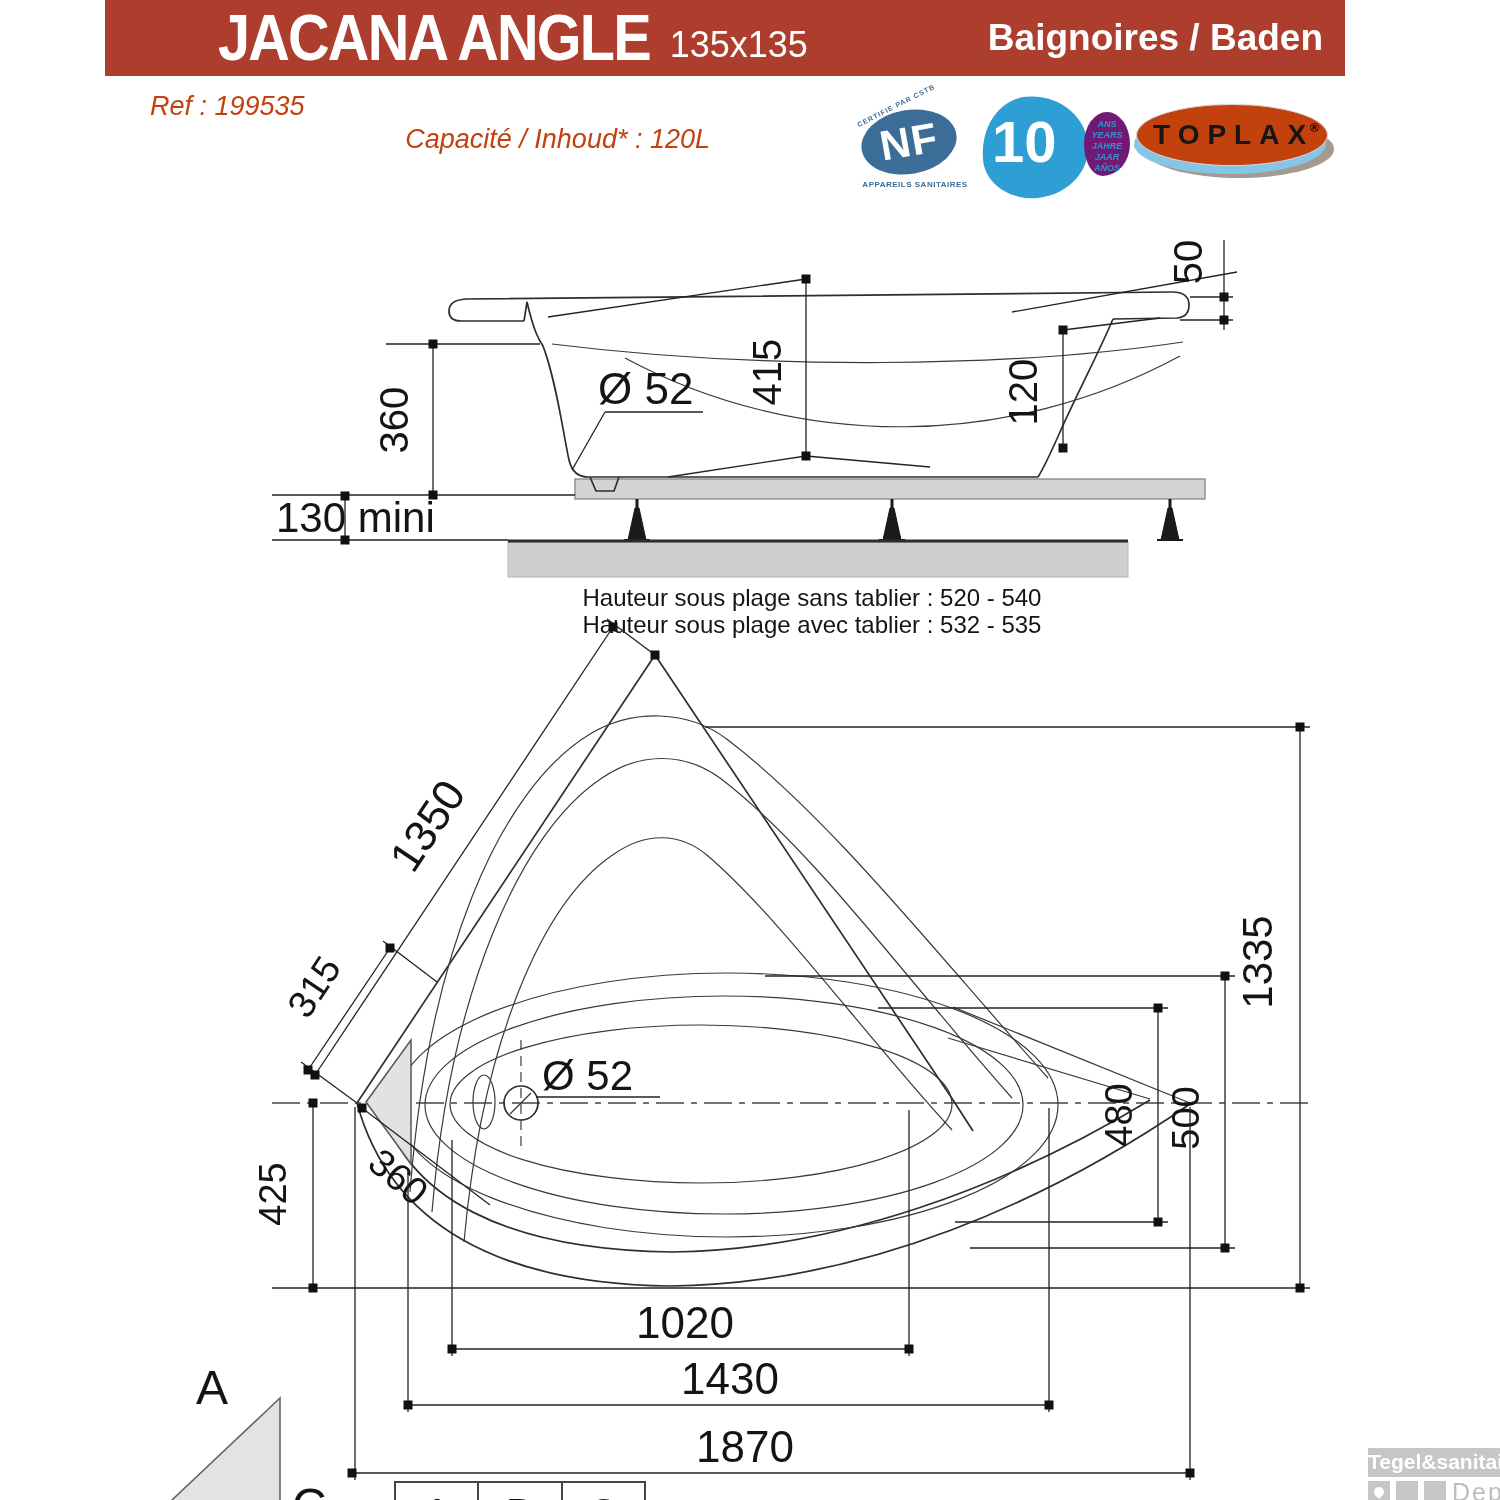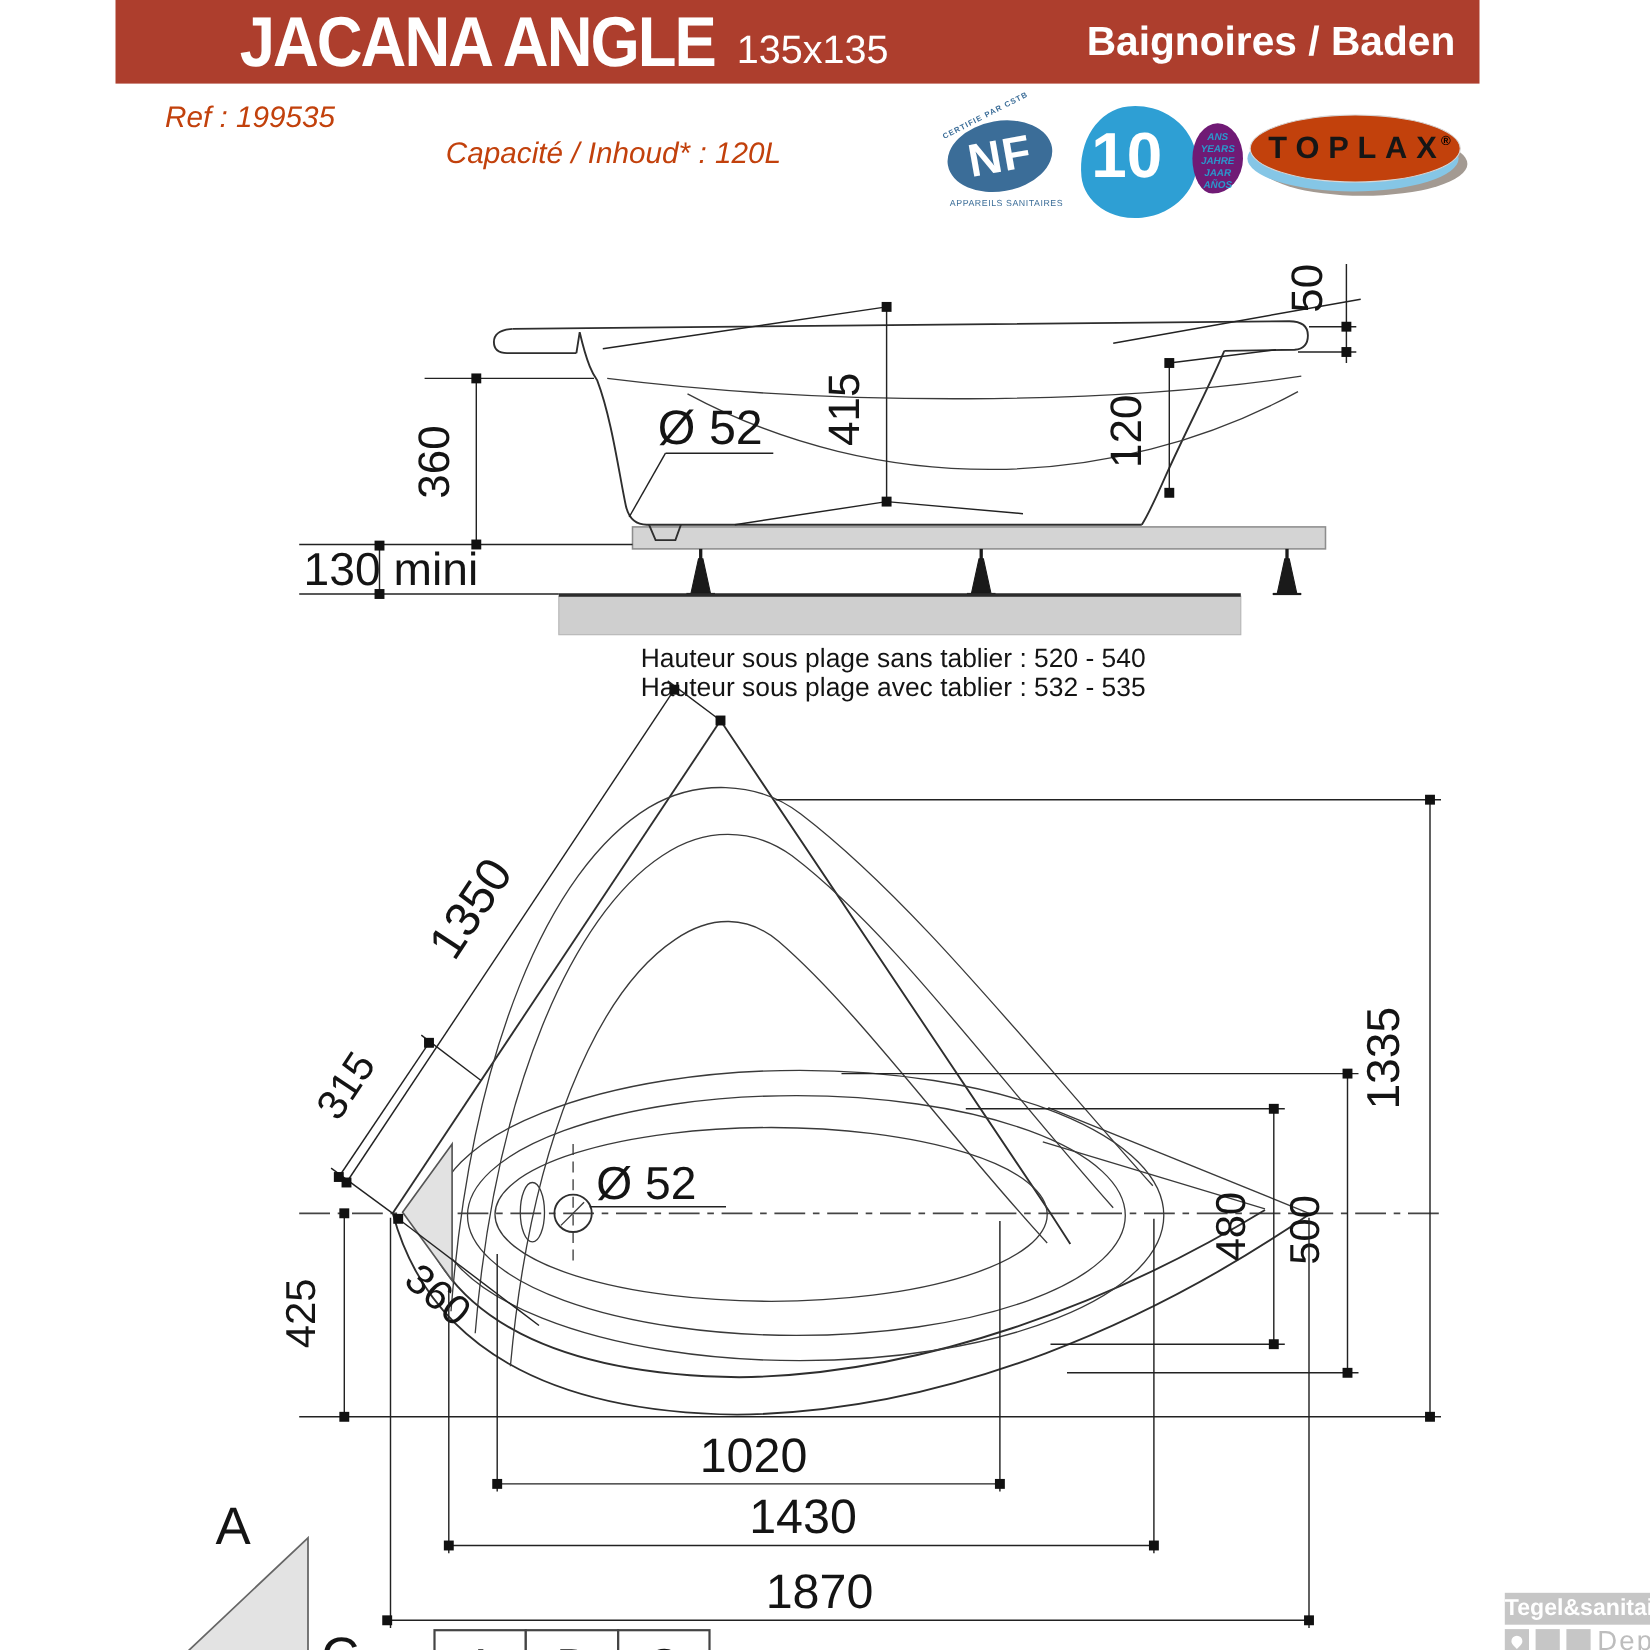--- a/index.html
+++ b/index.html
@@ -25,21 +25,21 @@
 
   
   .nf { left:855px; top:96px; width:120px; height:100px; }
   .nf-arc { position:absolute; left:-2px; top:6px; font-size:7px; font-weight:bold; color:#3b6d98;
             transform:rotate(-27deg); letter-spacing:1px; }
   .nf-oval { position:absolute; left:6px; top:14px; width:96px; height:64px; background:#3b6d98;
              border-radius:50%; transform:rotate(-10deg); display:flex; align-items:center;
              justify-content:center; }
   .nf-oval span { color:#fff; font-weight:bold; font-size:42px; letter-spacing:1px; }
   .nf-bottom { position:absolute; left:0px; top:84px; width:120px; text-align:center;
-               font-size:8px; font-weight:normal; color:#3b6d98; letter-spacing:.5px;}
+               font-size:8px; font-weight:bold; color:#3b6d98; letter-spacing:.5px;}
 
   .w10 { left:982px; top:92px; width:115px; height:112px; }
   .w10-blob { position:absolute; left:0; top:4px; width:106px; height:102px; background:#2e9fd4;
               border-radius:46% 54% 52% 48% / 58% 52% 48% 42%; transform:rotate(-6deg); }
   .w10-num { position:absolute; left:10px; top:16px; color:#fff; font-size:58px; font-weight:bold; }
   .w10-lobe { position:absolute; left:56px; top:20px; width:46px; height:64px; background:#701a75;
               border-radius:50% 50% 60% 40%/50%; padding-top:7px;margin-left:46px; }
   .w10-lobe div { font-size:9px; font-weight:bold; font-style:italic; color:#2a97cc;
                   line-height:11px; text-align:center; }
 

